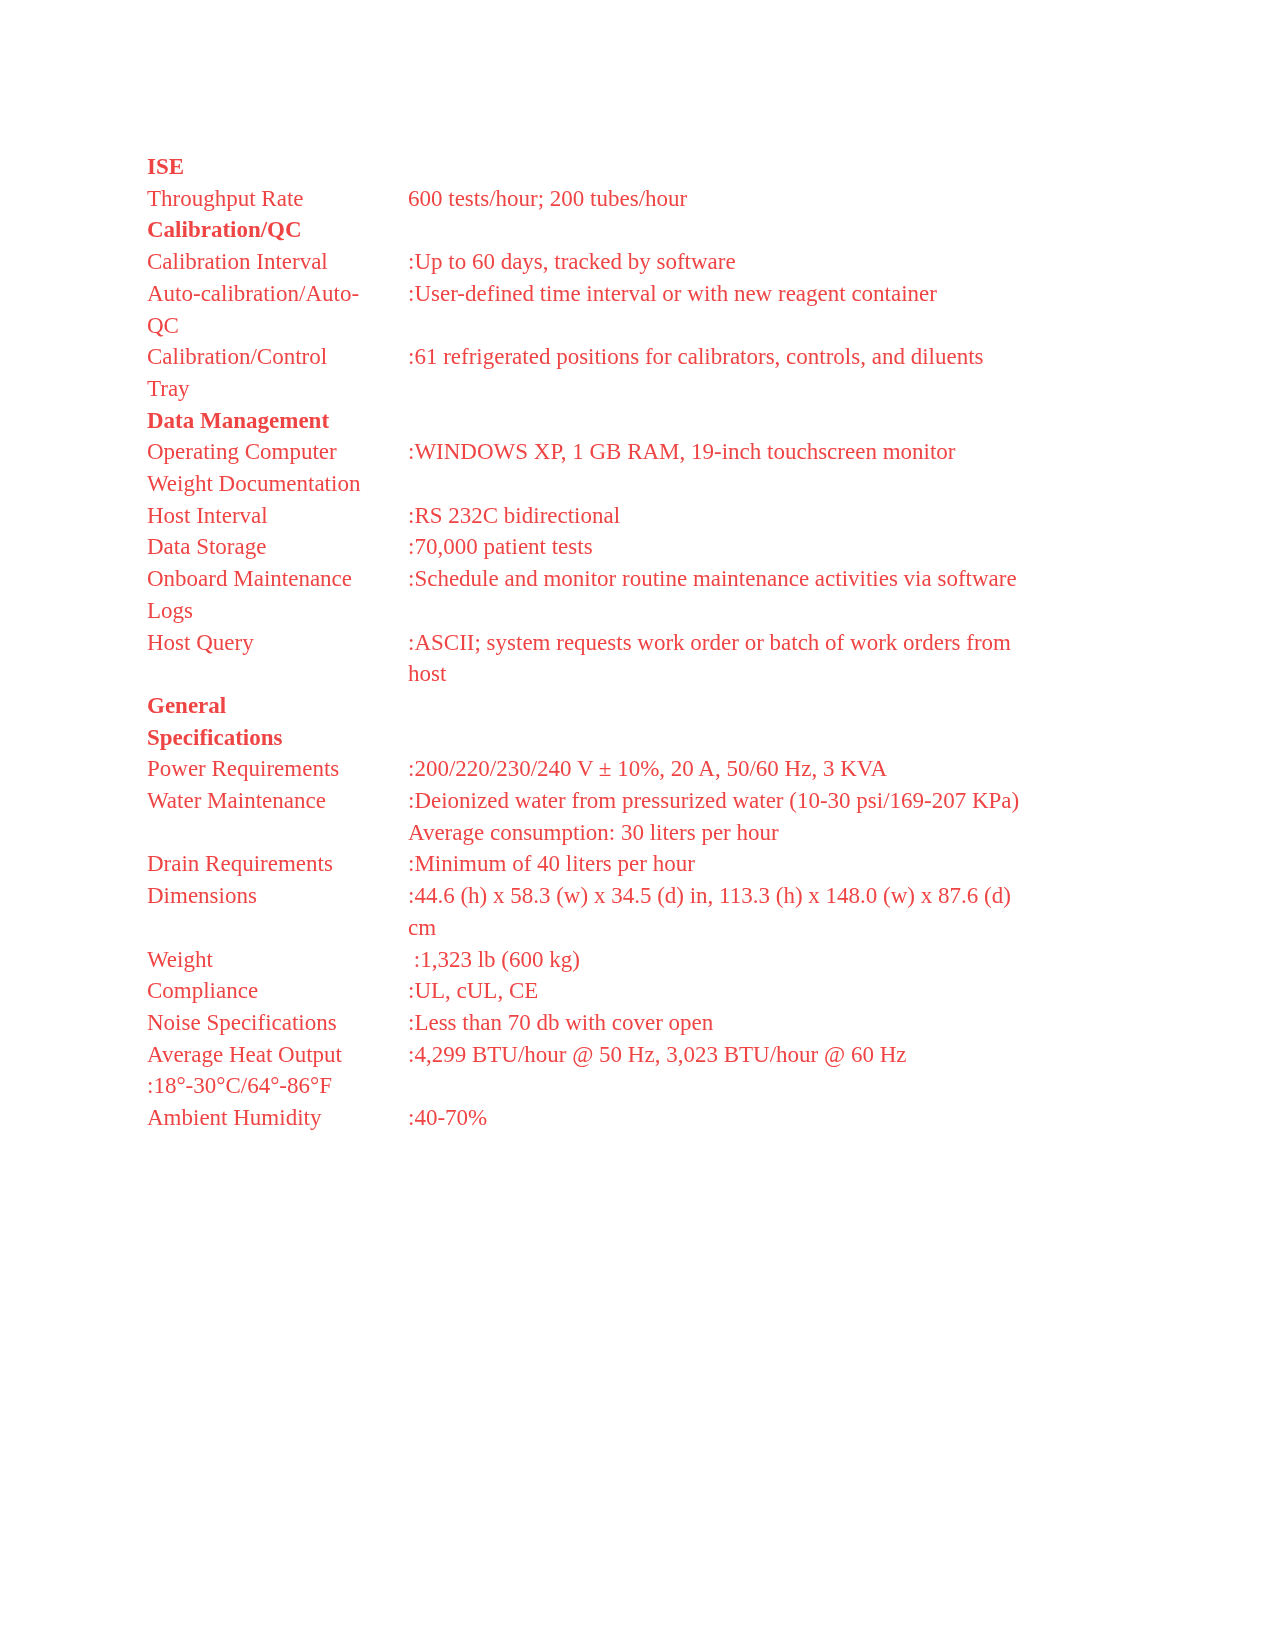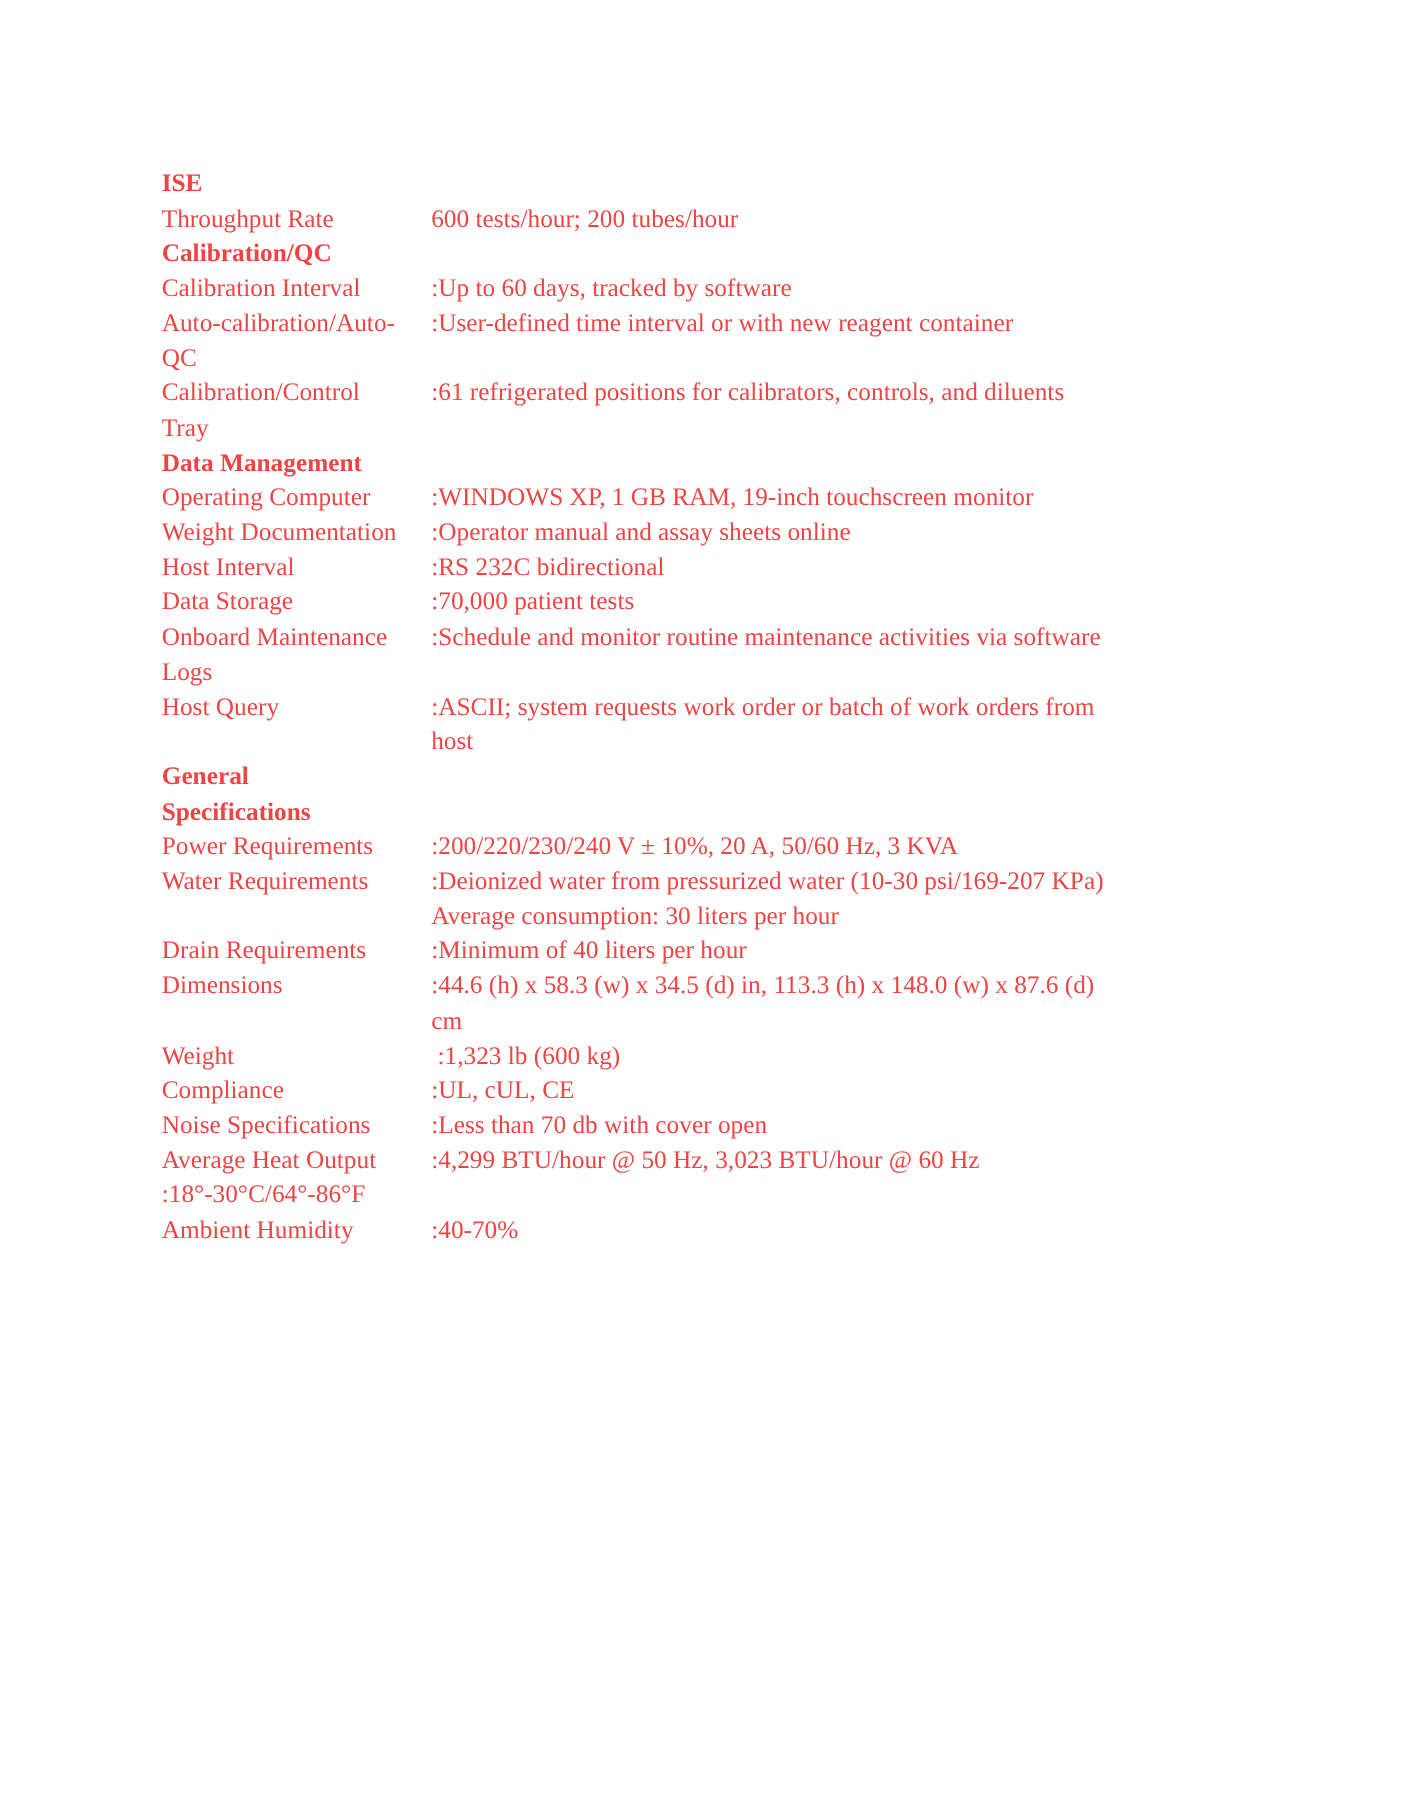--- a/index.html
+++ b/index.html
@@ -19,20 +19,21 @@
     left: 147px;
     top: 151px;
     width: 990px;
     font-size: 23px;
     line-height: 31.7px;
     color: #121212;
   }
   .row {
     display: flex;
     align-items: flex-start;
+    gap: 16px;
   }
   .label {
     flex: 0 0 245px;
     width: 245px;
     white-space: pre-wrap;
   }
   .value {
     width: 710px;
     white-space: pre-wrap;
   }
@@ -65,21 +66,20 @@
 Tray</div>
       <div class="value">:61 refrigerated positions for calibrators, controls, and diluents</div>
     </div>
     <div class="section">Data Management</div>
     <div class="row">
       <div class="label">Operating Computer</div>
       <div class="value">:WINDOWS XP, 1 GB RAM, 19-inch touchscreen monitor</div>
     </div>
     <div class="row">
       <div class="label">Weight Documentation</div>
-      <div class="value">:Operator manual and assay sheets online</div>
     </div>
     <div class="row">
       <div class="label">Host Interval</div>
       <div class="value">:RS 232C bidirectional</div>
     </div>
     <div class="row">
       <div class="label">Data Storage</div>
       <div class="value">:70,000 patient tests</div>
     </div>
     <div class="row">
@@ -92,21 +92,21 @@
       <div class="value">:ASCII; system requests work order or batch of work orders from
 host</div>
     </div>
     <div class="section">General
 Specifications</div>
     <div class="row">
       <div class="label">Power Requirements</div>
       <div class="value">:200/220/230/240 V ± 10%, 20 A, 50/60 Hz, 3 KVA</div>
     </div>
     <div class="row">
-      <div class="label">Water Requirements</div>
+      <div class="label">Water Maintenance</div>
       <div class="value">:Deionized water from pressurized water (10-30 psi/169-207 KPa)
 Average consumption: 30 liters per hour</div>
     </div>
     <div class="row">
       <div class="label">Drain Requirements</div>
       <div class="value">:Minimum of 40 liters per hour</div>
     </div>
     <div class="row">
       <div class="label">Dimensions</div>
       <div class="value">:44.6 (h) x 58.3 (w) x 34.5 (d) in, 113.3 (h) x 148.0 (w) x 87.6 (d)

